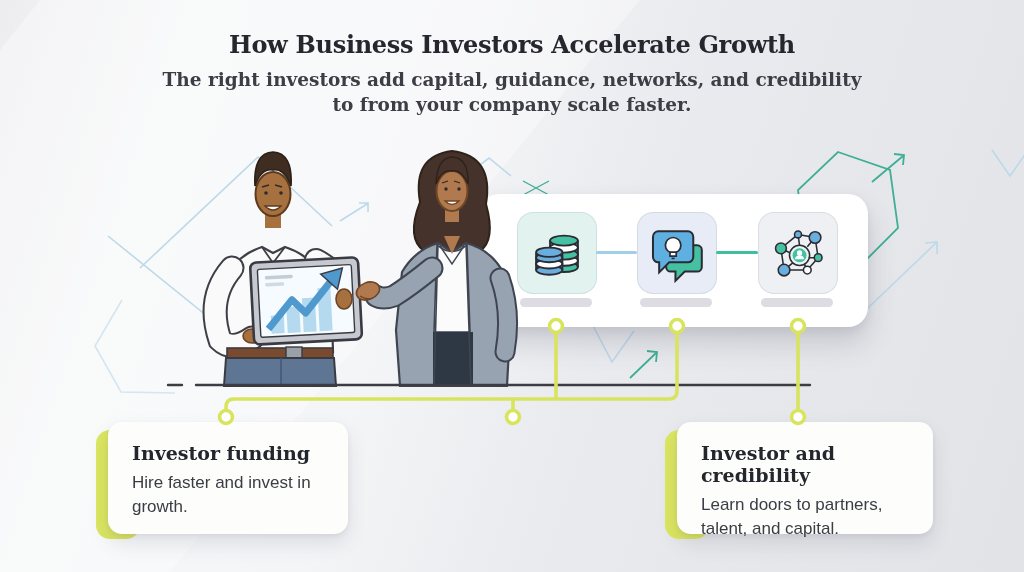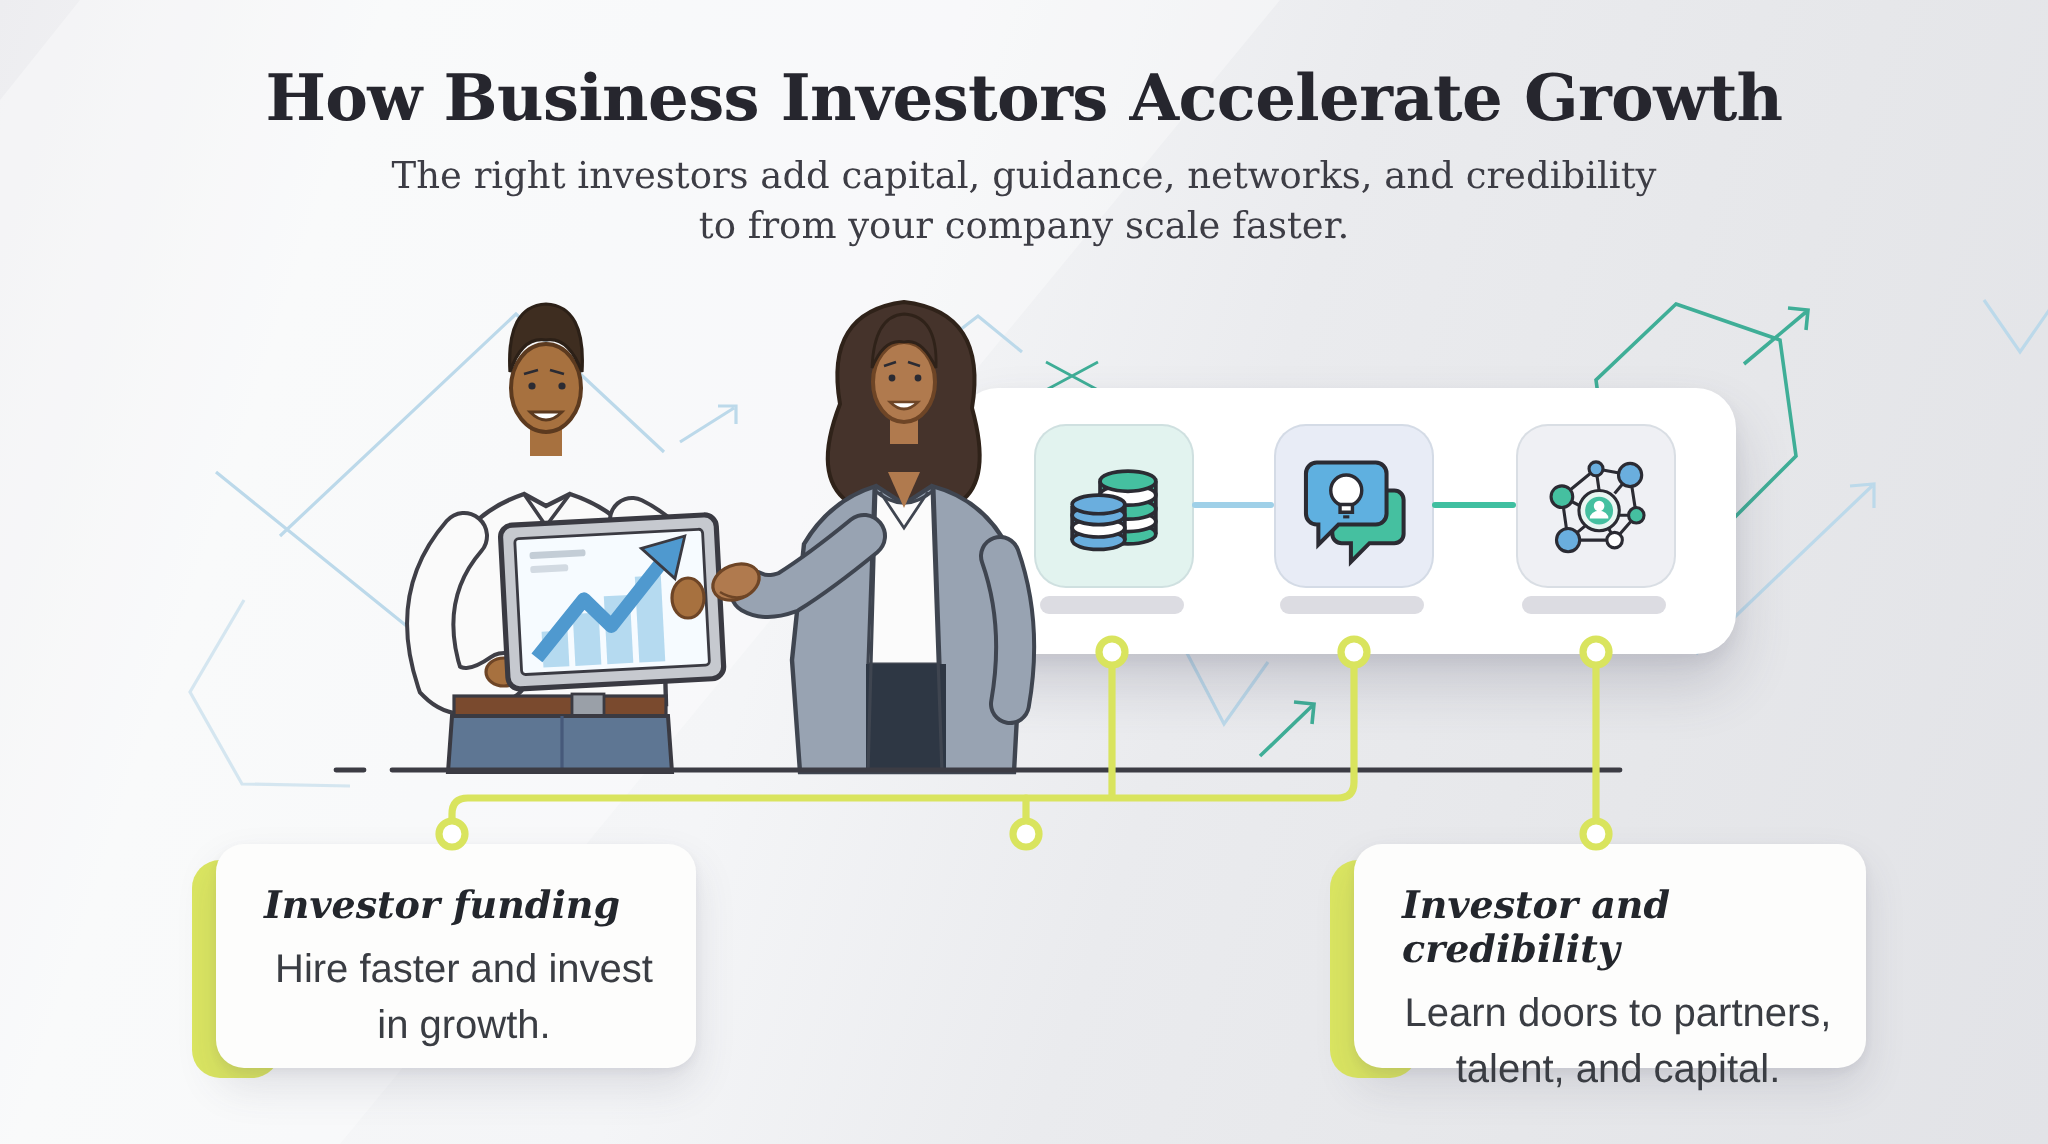--- a/index.html
+++ b/index.html
@@ -8,25 +8,25 @@
     font-family:"Liberation Sans","DejaVu Sans",sans-serif;
     background:linear-gradient(108deg,#ededf0 0%,#f6f7f8 16%,#f4f5f7 40%,#eaebee 58%,#e6e7ea 78%,#e2e3e7 100%);
   }
   svg.layer{position:absolute;left:0;top:0;width:1024px;height:572px;}
   .z0{z-index:0}.z2{z-index:2}.z5{z-index:5}
 
   
   .header{position:absolute;left:0;top:30px;width:1024px;text-align:center;z-index:3;}
   .title{
     font-family:"DejaVu Serif","Liberation Serif",serif;font-weight:bold;
-    font-size:32px;color:#26262e;letter-spacing:-0.3px;
+    font-size:24px;color:#26262e;letter-spacing:-0.3px;
   }
   .subtitle{
     font-family:"DejaVu Serif","Liberation Serif",serif;
-    font-size:18.5px;color:#3d3d45;line-height:1.35;margin-top:9px;
+    font-size:18.5px;color:#3d3d45;line-height:1.35;margin-top:9px;font-weight:bold;
   }
 
   
   .icon-panel{
     position:absolute;left:479px;top:194px;width:389px;height:133px;z-index:1;
     background:#ffffff;border-radius:20px;
     box-shadow:0 16px 28px rgba(70,70,95,.20), 0 4px 8px rgba(70,70,95,.08);
   }
   .tile{
     position:absolute;top:18px;width:78px;height:80px;border-radius:16px;
@@ -51,23 +51,23 @@
   .card-body{
     position:absolute;inset:0;background:#fdfdfc;border-radius:14px;
     box-shadow:0 10px 20px rgba(70,70,95,.13), 0 2px 5px rgba(70,70,95,.08);
     padding:20px 16px 0 24px;box-sizing:border-box;
   }
   .card-1{left:108px;width:240px;}
   .card-2{left:385px;width:257px;}
   .card-3{left:677px;width:256px;}
   .card-title{
     font-family:"DejaVu Serif","Liberation Serif",serif;font-weight:bold;
-    font-size:19px;color:#23262c;margin-bottom:7px;font-style:italic;
-  }
-  .card-text{font-size:20px;color:#3a3d43;line-height:1.42;text-align:center;}
+    font-size:19px;color:#23262c;margin-bottom:7px;
+  }
+  .card-text{font-size:17px;color:#3a3d43;line-height:1.42;}
 </style>
 </head>
 <body>
 
 <div class="canvas">
 
   <svg class="layer z0" viewBox="0 0 1024 572">
     <polygon points="40,0 640,0 170,572 0,572 0,50" fill="#ffffff" opacity="0.35"></polygon>
     <g fill="none" stroke="#bcd9ea" stroke-width="1.6">
       <path d="M108,236 L233,337 L306,257"></path>

